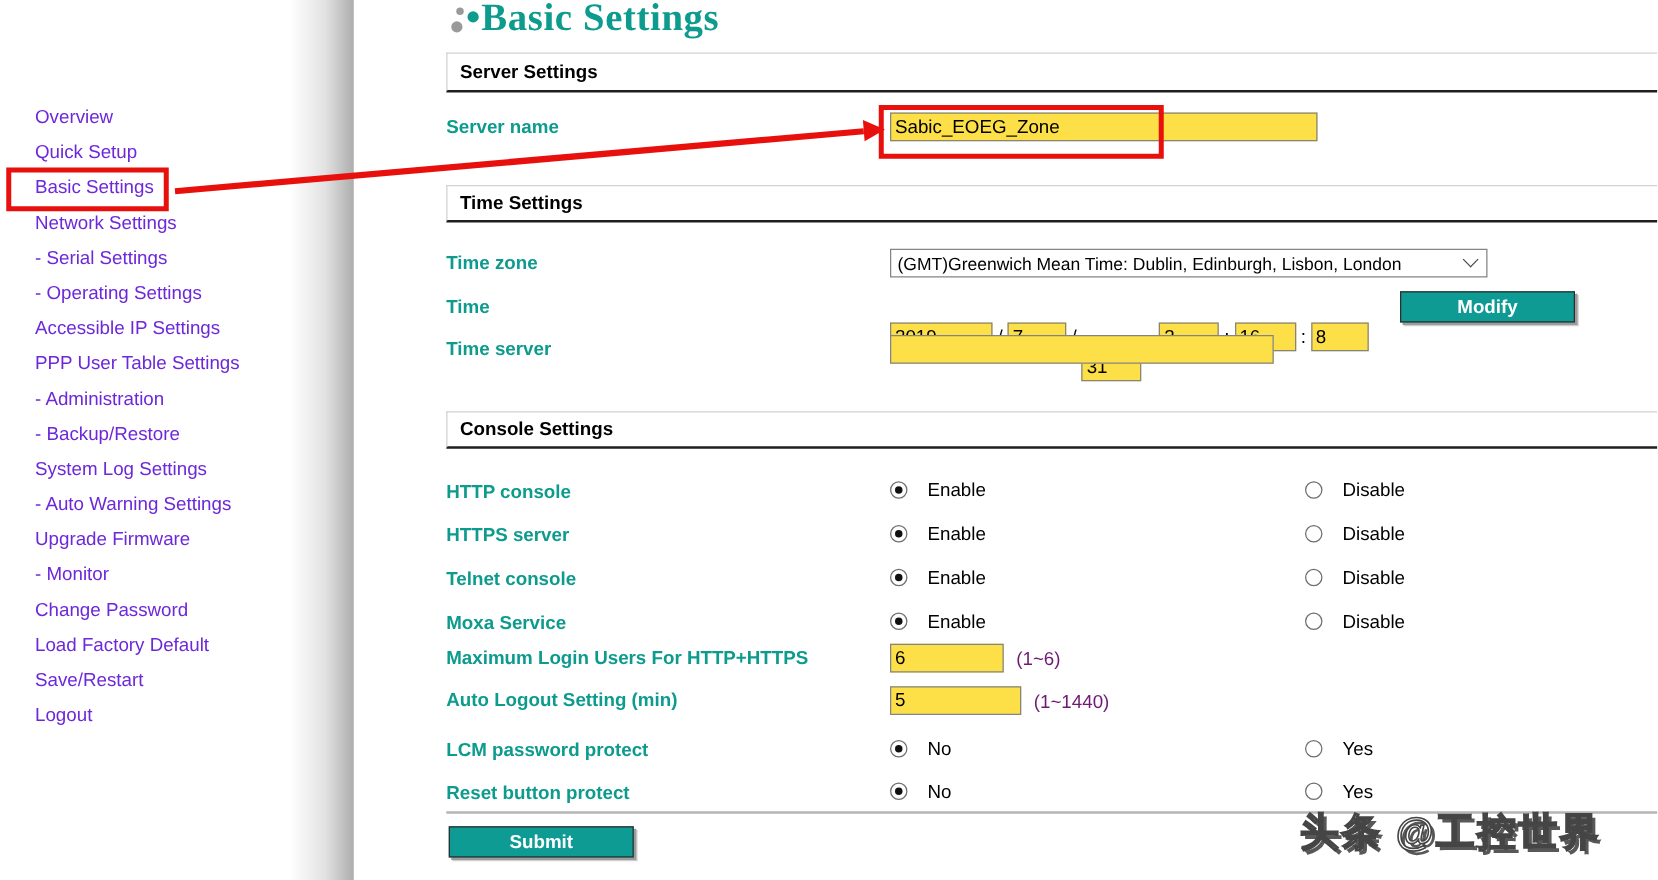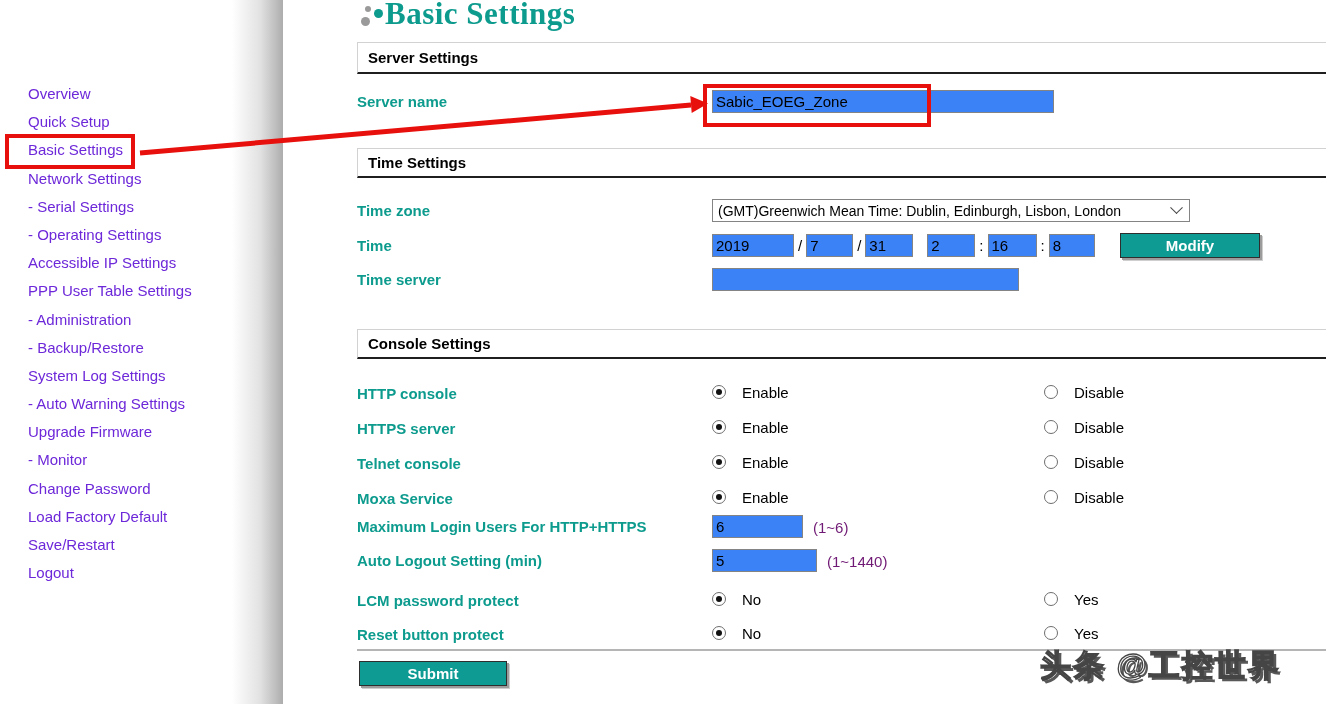--- a/index.html
+++ b/index.html
@@ -36,21 +36,21 @@
   #hdr-server{top:42px;}
   #hdr-time{top:148px;height:30px;}
   #hdr-console{top:329px;height:30px;}
 
   .row{position:absolute;left:357px;height:24px;font-size:15px;}
   .row .label{position:absolute;left:0;top:0;line-height:24px;color:var(--accent);
     font-weight:bold;white-space:nowrap;}
   .row .ctrl{position:absolute;left:355px;top:0;}
 
   input.txt{height:23px;border:1.5px solid #848484;font-family:"Liberation Sans",sans-serif;
-    font-size:15px;padding:0 3px;color:#000;background:#3b82f6;}
+    font-size:15px;padding:0 3px;color:#000;background:#fde047;}
   .sel{position:absolute;left:355px;top:0;width:478px;height:23px;border:1.5px solid #848484;
     background:#fff;display:flex;align-items:center;justify-content:space-between;
     padding:0 8px 0 5px;cursor:pointer;}
   .sel .sel-text{font-size:14px;color:#000;white-space:nowrap;overflow:hidden;}
   .chev{width:9px;height:9px;border-right:1.6px solid #4a4a4a;border-bottom:1.6px solid #4a4a4a;
     transform:rotate(45deg) translate(-2px,-2px);flex:none;}
 
   .time-fields{display:flex;align-items:center;}
   .time-fields .sep{padding:0 4px;color:#000;}
   .time-fields .gap{width:14px;}
@@ -142,21 +142,21 @@
     </div>
   </div>
 
   <div class="row" style="top:234px;">
     <span class="label">Time</span>
     <div class="ctrl time-fields">
       <input class="txt" style="width: 82px;" value="2019">
       <span class="sep">/</span>
       <input class="txt" style="width: 47px;" value="7">
       <span class="sep">/</span>
-      <input class="txt" style="width: 48px;" value="31">
+      <input class="txt" style="width: 48px; margin-top: 48px;" value="31">
       <span class="gap"></span>
       <input class="txt" style="width: 48px;" value="2">
       <span class="sep">:</span>
       <input class="txt" style="width: 49px;" value="16">
       <span class="sep">:</span>
       <input class="txt" style="width: 46px;" value="8">
     </div>
     <button class="btn" id="btn-modify">Modify</button>
   </div>
 

